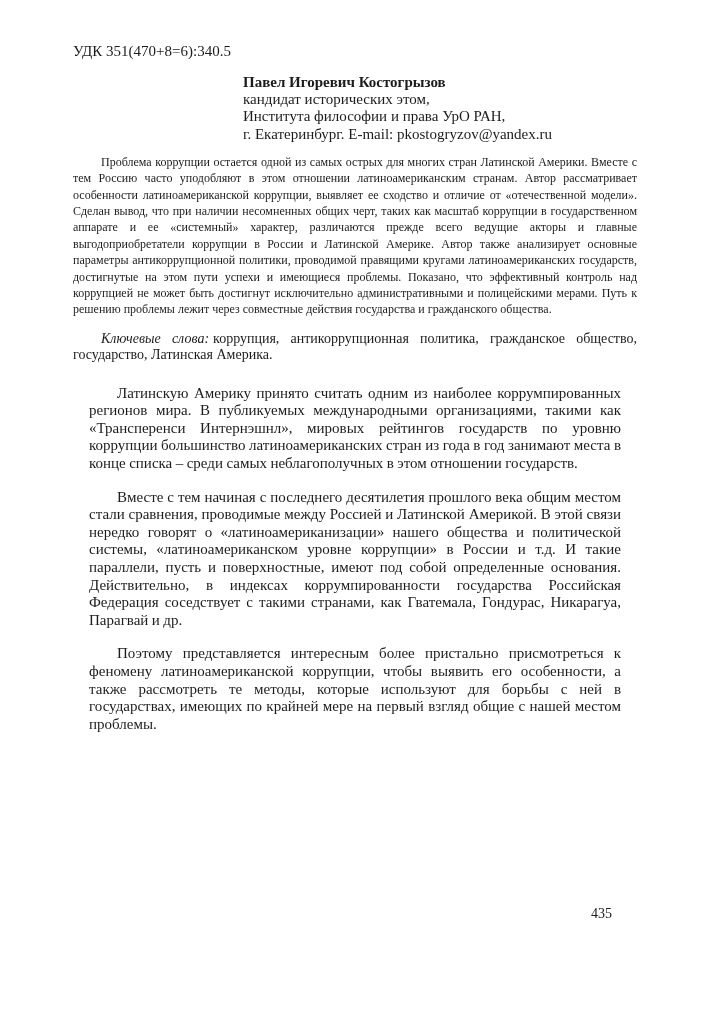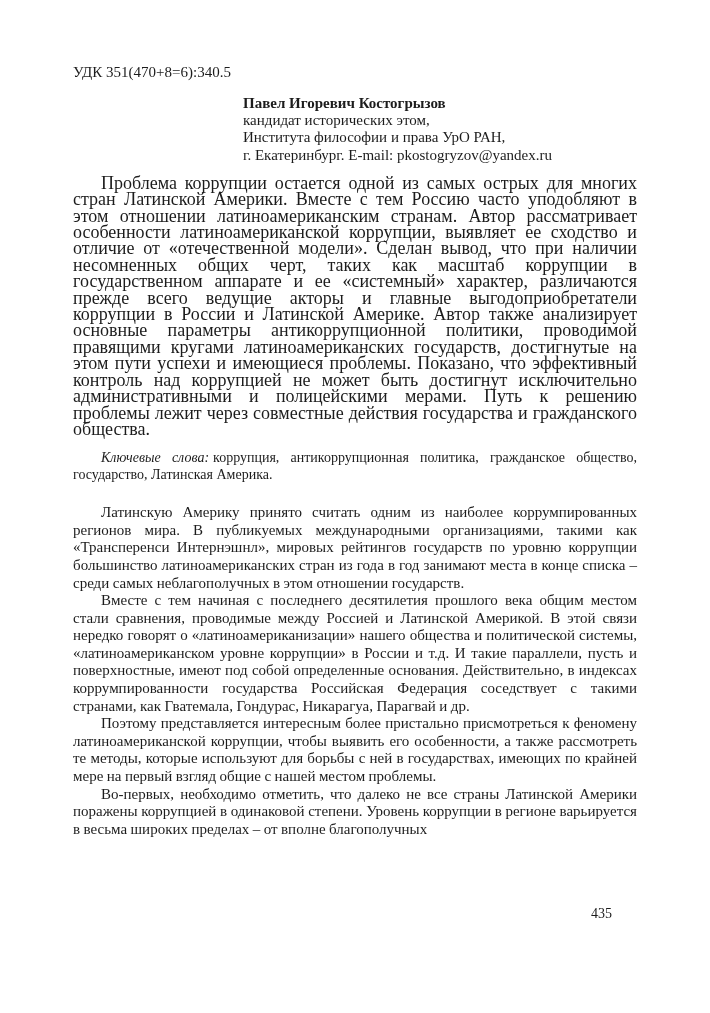--- a/index.html
+++ b/index.html
@@ -9,21 +9,21 @@
   }
   .page {
     position: relative;
     width: 710px;
     height: 988px;
     margin: 0 auto;
     background: #ffffff;
     color: #1c1c1c;
     font-family: "Liberation Serif", "DejaVu Serif", serif;
     box-sizing: border-box;
-    padding: 64px 73px 0 73px;
+    padding: 43px 73px 0 73px;
     overflow: hidden;
   }
   .udc {
     font-size: 15px;
     line-height: 17px;
     text-align: left;
   }
   .author-block {
     margin-top: 14px;
     margin-left: 170px;          
@@ -37,21 +37,21 @@
   .title {
     margin: 16px 0 0 0;
     padding-right: 44px;          
     text-align: center;
     font-weight: bold;
     font-size: 18px;
     line-height: 21px;
   }
   .abstract {
     margin: 11px 0 0 0;
-    font-size: 18px;
+    font-size: 12px;
     line-height: 16.4px;
     text-align: justify;
     text-indent: 28px;
     hyphens: auto;
     -webkit-hyphens: auto;
   }
   .keywords {
     margin: 13px 0 0 0;
     font-size: 14px;
     line-height: 16.4px;
@@ -67,21 +67,21 @@
   .body-text {
     margin-top: 21px;
     font-size: 15px;
     line-height: 17.6px;
     text-align: justify;
     word-spacing: -0.3px;
     hyphens: auto;
     -webkit-hyphens: auto;
   }
   .para {
-    margin: 0;
+    margin: 16px;
     text-indent: 28px;
     font-family: Liberation Serif, serif;
   }
   .page-number {
     position: absolute;
     right: 98px;
     bottom: 66px;
     font-size: 14px;
   }
 </style>
@@ -105,18 +105,17 @@
   <p class="abstract">Проблема коррупции остается одной из самых острых для многих стран Латинской Америки. Вместе с тем Россию часто уподобляют в этом отношении латиноамериканским странам. Автор рассматривает особенности латиноамериканской коррупции, выявляет ее сходство и отличие от «отечественной модели». Сделан вывод, что при наличии несомненных общих черт, таких как масштаб коррупции в государственном аппарате и ее «системный» характер, различаются прежде всего ведущие акторы и главные выгодоприобретатели коррупции в России и Латинской Америке. Автор также анализирует основные параметры антикоррупционной политики, проводимой правящими кругами латиноамериканских государств, достигнутые на этом пути успехи и имеющиеся проблемы. Показано, что эффективный контроль над коррупцией не может быть достигнут исключительно административными и полицейскими мерами. Путь к решению проблемы лежит через совместные действия государства и гражданского общества.</p>
 
   <p class="keywords">
     <span class="kw-label">Ключевые слова:</span><span>коррупция, антикоррупционная политика, гражданское общество, государство, Латинская Америка.</span>
   </p>
 
   <div class="body-text">
       <p class="para">Латинскую Америку принято считать одним из наиболее коррумпированных регионов мира. В публикуемых международными организациями, такими как «Трансперенси Интернэшнл», мировых рейтингов государств по уровню коррупции большинство латиноамериканских стран из года в год занимают места в конце списка – среди самых неблагополучных в этом отношении государств.</p>
       <p class="para">Вместе с тем начиная с последнего десятилетия прошлого века общим местом стали сравнения, проводимые между Россией и Латинской Америкой. В этой связи нередко говорят о «латиноамериканизации» нашего общества и политической системы, «латиноамериканском уровне коррупции» в России и т.д. И такие параллели, пусть и поверхностные, имеют под собой определенные основания. Действительно, в индексах коррумпированности государства Российская Федерация соседствует с такими странами, как Гватемала, Гондурас, Никарагуа, Парагвай и др.</p>
       <p class="para">Поэтому представляется интересным более пристально присмотреться к феномену латиноамериканской коррупции, чтобы выявить его особенности, а также рассмотреть те методы, которые используют для борьбы с ней в государствах, имеющих по крайней мере на первый взгляд общие с нашей местом проблемы.</p>
-      <p class="para">Во-первых, необходимо отметить, что далеко не все страны Латинской Америки поражены коррупцией в одинаковой степени. Уровень коррупции в регионе варьируется в весьма широких пределах – от вполне благополучных</p>
     </div>
 
   <div class="page-number">435</div>
 
 </div>
 
 </body></html>

